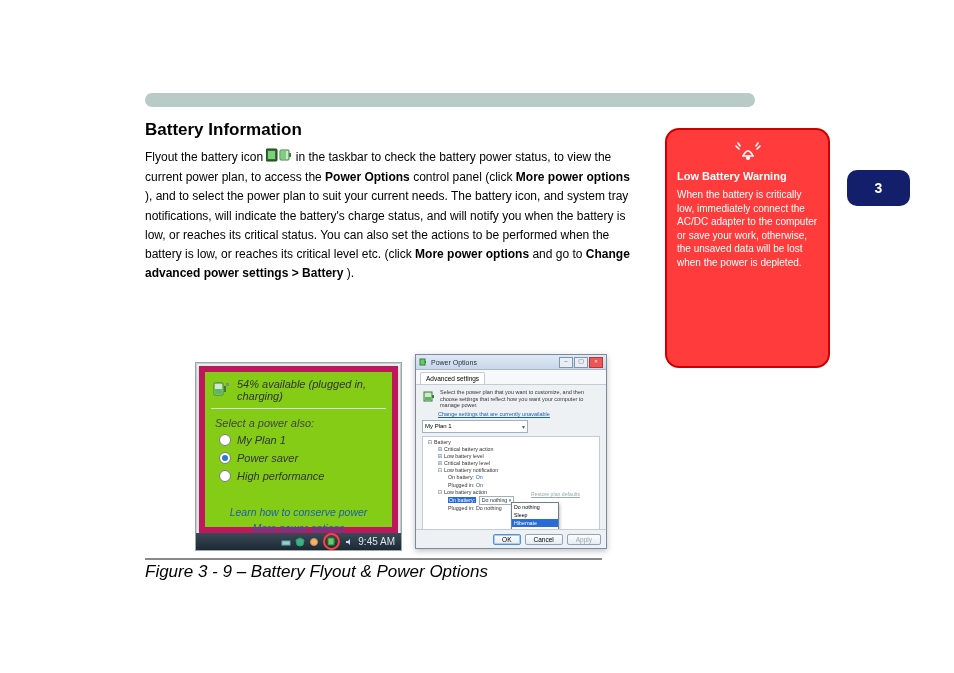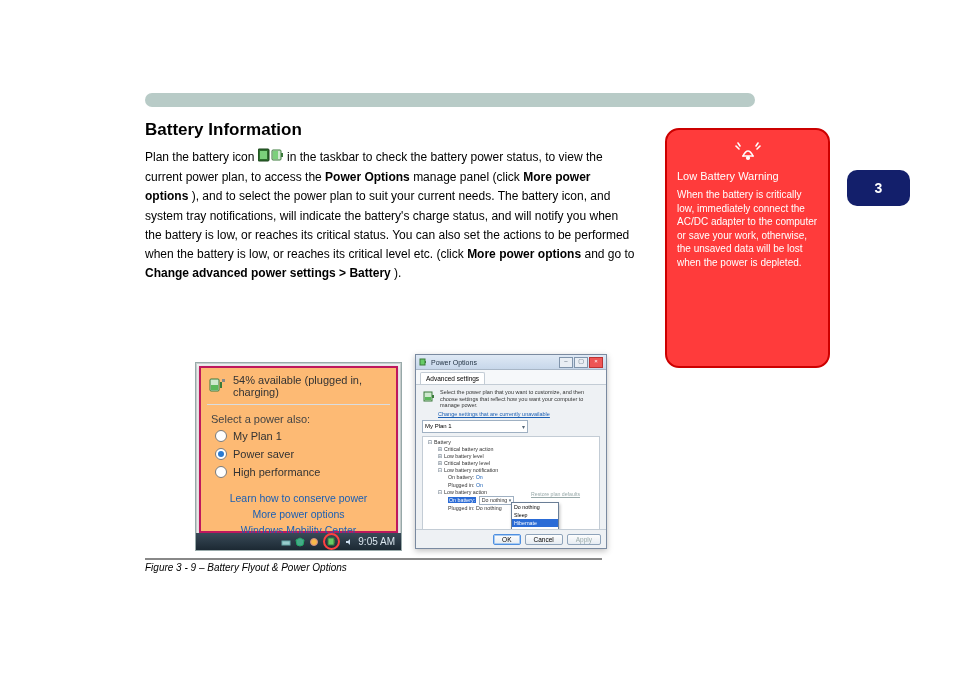--- a/index.html
+++ b/index.html
@@ -47,21 +47,21 @@
   .body-text b { font-weight: 700; }
   .inline-icons {
     display: inline-block;
     vertical-align: middle;
   }
   .inline-icons svg { display: inline-block; }
   .figure-caption {
     position: absolute;
     left: 145px;
     top: 562px;
-    font-size: 10px;
+    font-size: 17px;
     color: #000;
     font-style: italic;
   }
   .page-hr {
     position: absolute;
     left: 145px;
     top: 558px;
     width: 457px;
     height: 2px;
     background: #888;
@@ -80,21 +80,21 @@
     color: #fff;
     padding: 8px 10px;
   }
   .warning-card .alarm {
     display: block;
     margin: 2px auto 4px auto;
     text-align: center;
   }
   .warning-card .wtitle {
     font-size: 11px;
-    font-weight: 400;
+    font-weight: 700;
     text-align: left;
     margin-bottom: 6px;
   }
   .warning-card .wbody {
     font-size: 10px;
     line-height: 1.35;
   }
   
   .page-tab {
     position: absolute;
@@ -119,23 +119,24 @@
     top: 362px;
     width: 205px;
     height: 187px;
     background: #f3f4f4;
     border: 1px solid #9aa;
     box-shadow: 0 0 0 1px #c8d0d0 inset;
   }
   .fig1 .popup {
     position: absolute;
     left: 3px; top: 3px; right: 3px; bottom: 17px;
-    background: #fdba74;
-    border: 2px solid #be185d;
+    background: #84cc16;
+    border: 6px solid #be185d;
     box-shadow: 0 1px 4px rgba(0,0,0,.2);
+    font-style: italic;
   }
   .fig1 .hdr {
     display: flex;
     align-items: center;
     gap: 6px;
     padding: 6px 8px;
     font-size: 11px;
     color: #333;
   }
   .fig1 .hdr svg { flex: 0 0 auto; }
@@ -147,21 +148,21 @@
   }
   .fig1 .radio {
     width: 10px; height: 10px; border: 1px solid #7a7a7a; border-radius: 50%; position: relative;
     background: #fff;
   }
   .fig1 .radio.checked::after {
     content: ""; position: absolute; left: 2px; top: 2px; width: 6px; height: 6px;
     background: #2a7ad1; border-radius: 50%;
   }
   .fig1 .links {
-    margin-top: 10px;
+    margin-top: 20px;
     text-align: center;
     font-size: 10.5px;
     line-height: 1.5;
   }
   .fig1 .links a { color: #1a5fb4; text-decoration: none; display: block; }
   .fig1 .taskbar {
     position: absolute; left: 0; right: 0; bottom: 0; height: 17px;
     background: linear-gradient(#394a58,#1c2933);
     display: flex; justify-content: flex-end; align-items: center;
     padding-right: 6px; gap: 4px;
@@ -243,33 +244,33 @@
 </style>
 </head>
 <body>
 <div class="page">
 
   <div class="header-bar"></div>
   <div class="section-title">Battery Information</div>
 
   <div class="body-text">
     <p>
-      <span>Plan the battery icon </span>
+      <span>Flyout the battery icon </span>
       <span class="inline-icons">
         <svg width="26" height="14" viewBox="0 0 26 14">
           <rect x="0" y="1" width="11" height="12" rx="1" fill="#2f6f2f" stroke="#184018"></rect>
           <rect x="2" y="3" width="7" height="8" fill="#7bd07b"></rect>
           <rect x="14" y="2" width="9" height="10" rx="1" fill="#cfe8cf" stroke="#3a7a3a"></rect>
           <rect x="23" y="5" width="2" height="4" fill="#3a7a3a"></rect>
           <rect x="15" y="3" width="5" height="8" fill="#7bd07b"></rect>
         </svg>
       </span>
       <span> in the taskbar to check the battery power status, to view the current power plan, to access the </span>
       <b>Power Options</b>
-      <span> manage panel (click </span>
+      <span> control panel (click </span>
       <b>More power options</b>
       <span>), and to select the power plan to suit your current needs. The battery icon, and system tray notifications, will indicate the battery's charge status, and will notify you when the battery is low, or reaches its critical status. You can also set the actions to be performed when the battery is low, or reaches its critical level etc. (click </span>
       <b>More power options</b>
       <span> and go to </span>
       <b>Change advanced power settings &gt; Battery</b>
       <span>).</span>
     </p>
   </div>
 
   <div class="warning-card">
@@ -345,21 +346,21 @@
         <svg width="9" height="9" viewBox="0 0 9 9">
             <rect x="1" y="1" width="6" height="7" fill="#6c6" stroke="#3a7a3a"></rect>
             <rect x="7" y="3" width="1" height="3" fill="#3a7a3a"></rect>
           </svg>
       </span>
       <span class="tray-ico">
         <svg width="10" height="10" viewBox="0 0 10 10">
             <path d="M2 4 H4 L6 2 V8 L4 6 H2 Z" fill="#cde"></path>
           </svg>
       </span>
-      <span>9:05 AM</span>
+      <span>9:45 AM</span>
     </div>
   </div>
 
   <div class="fig2">
     <div class="titlebar">
       <span style="display:flex;align-items:center;gap:3px;">
         <span>
           <svg width="9" height="9" viewBox="0 0 9 9">
               <rect x="1" y="2" width="5" height="6" fill="#6c6" stroke="#3a7a3a"></rect>
               <rect x="6" y="4" width="1" height="2" fill="#3a7a3a"></rect>

